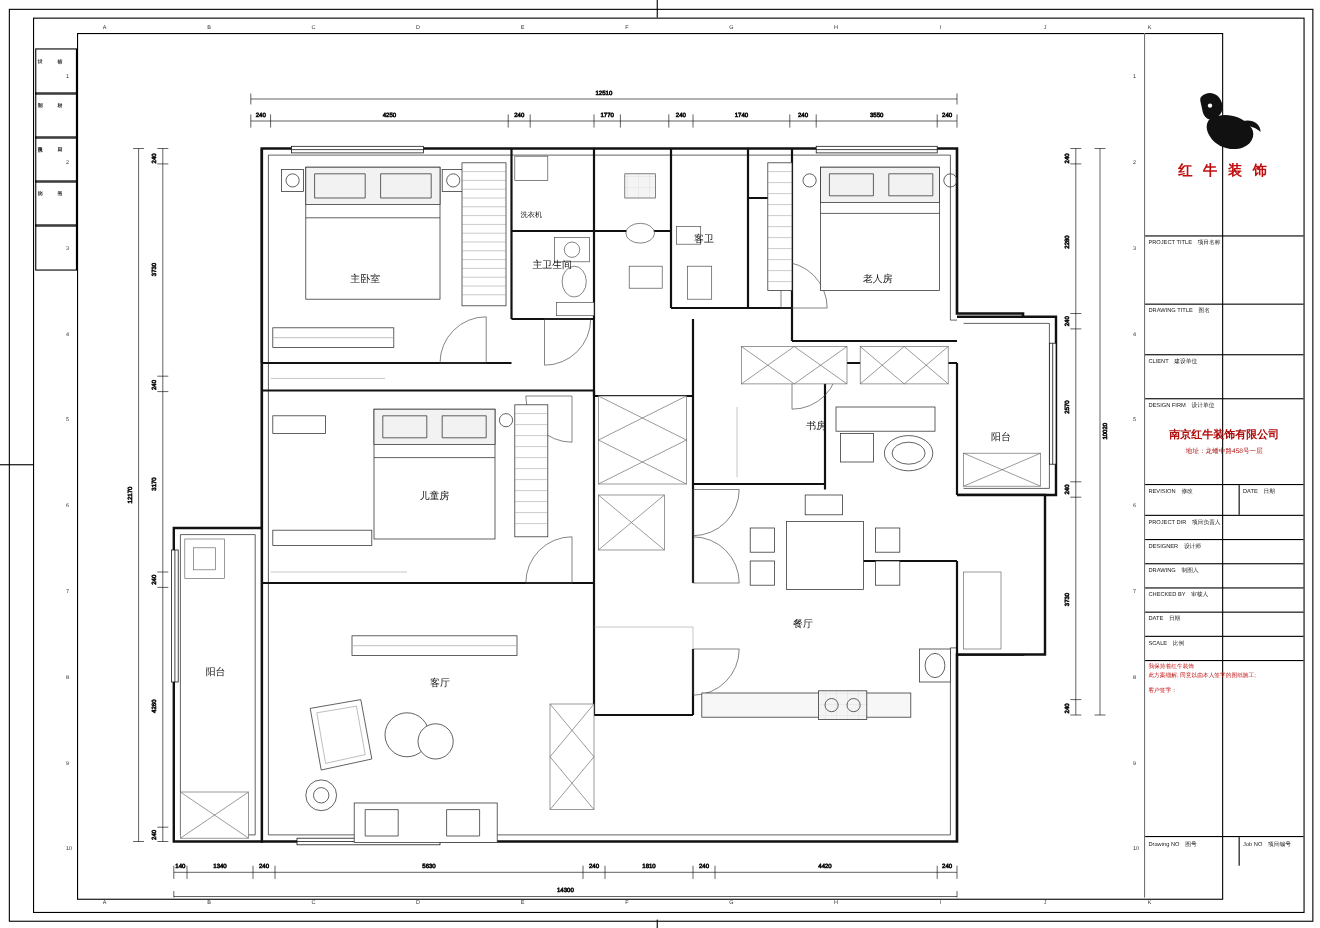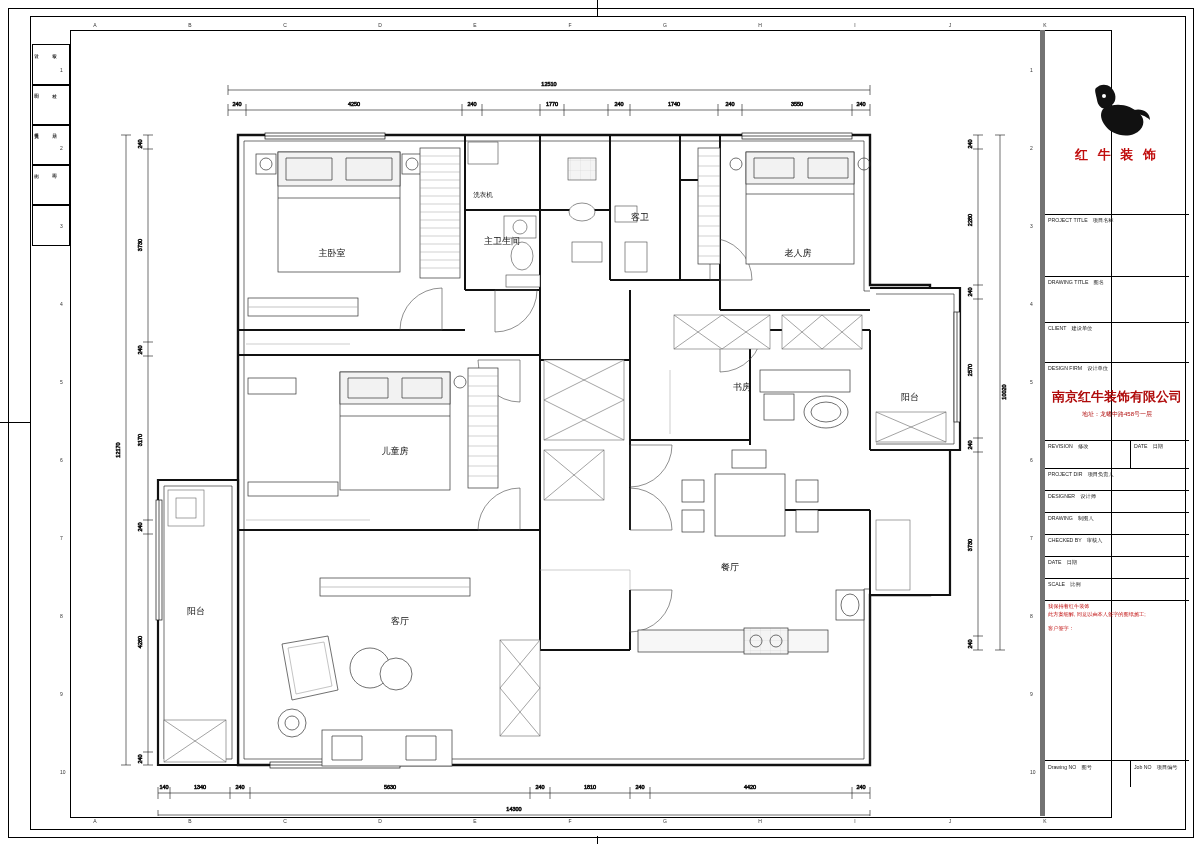--- a/index.html
+++ b/index.html
@@ -12,26 +12,26 @@
   .frame-inner2{position:absolute;left:70px;top:30px;width:1040px;height:786px;border:1px solid #000;}
 
   
   .strip{position:absolute;font-size:5px;color:#333;letter-spacing:0;}
   .strip span{position:absolute;transform:translateX(-50%);}
   .vstrip span{position:absolute;transform:translateY(-50%);left:0;}
 
   .tickline{position:absolute;background:#000;}
 
   
-  .title-block{position:absolute;left:1040px;top:30px;width:144px;height:786px;border-left:5px solid #737373;box-sizing:border-box;padding-left:14px;}
+  .title-block{position:absolute;left:1040px;top:30px;width:144px;height:786px;border-left:1px solid #737373;box-sizing:border-box;padding-left:14px;}
   .tb-row{position:absolute;left:0;width:144px;border-bottom:1px solid #000;box-sizing:border-box;font-size:5.2px;color:#222;padding:2px 3px;}
   .tb-logo{position:absolute;left:0;top:0;width:144px;height:185px;border-bottom:1px solid #000;box-sizing:border-box;display:flex;flex-direction:column;align-items:center;justify-content:center;}
   .brand-name{font-size:13px;letter-spacing:3px;color:#c00d0d;font-weight:bold;margin-top:4px;}
   .tb-cell{font-size:5.2px;}
-  .tb-company{font-size:13px;color:#b00c0c;text-align:center;font-weight:bold;}
+  .tb-company{font-size:10px;color:#b00c0c;text-align:center;font-weight:bold;}
   .tb-addr{font-size:6px;color:#b00c0c;text-align:center;}
 
   
   #plan{position:absolute;left:70px;top:30px;width:970px;height:786px;}
   svg{display:block;}
 
   .note-red{color:#c00d0d;font-size:5.2px;line-height:1.5;}
   .dim-text{font-size:5.5px;fill:#111;}
   .room-text{font-size:9px;fill:#111;font-family:"Liberation Sans",sans-serif;}
 </style>

